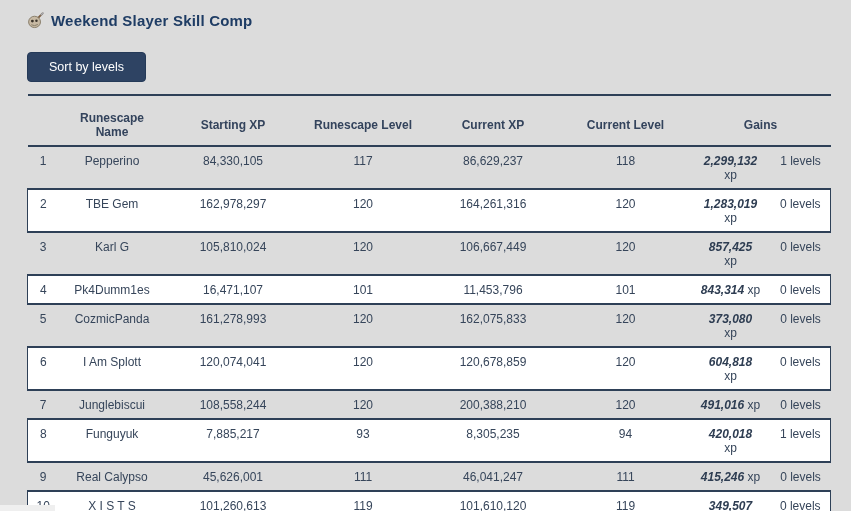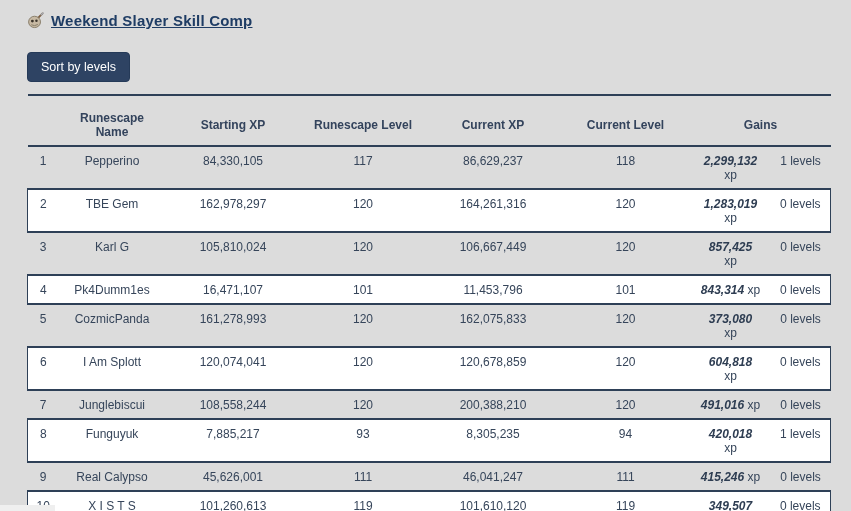--- a/index.html
+++ b/index.html
@@ -8,28 +8,28 @@
     background:#dcdcdc;
     font-family:"Liberation Sans", sans-serif;
     color:#36455a;
     overflow:hidden;
     position:relative;
   }
   .page { padding:10px 21px 0 27px; box-sizing:border-box; }
 
   .titlebar { display:flex; align-items:center; gap:7px; margin-top:2px; }
   .title {
-    font-size:15px; font-weight:bold; color:#1e3c64; letter-spacing:0.2px;text-decoration:underline;
+    font-size:15px; font-weight:bold; color:#1e3c64; letter-spacing:0.2px;
   }
 
   .sort-btn {
     margin-top:23px; display:inline-block;
     background:#2e4363; color:#ffffff;
     font-size:12.5px; font-family:inherit;
-    padding:7px 13px; border-radius:4px;
+    padding:7px 21px; border-radius:4px;
     border:1px solid #253a58; cursor:pointer;
   }
 
   table.comp {
     border-collapse:collapse; table-layout:fixed;
     width:803px; margin-top:12px;
     border-top:2px solid #2e4057;
     font-size:12px;
   }
   table.comp th {

